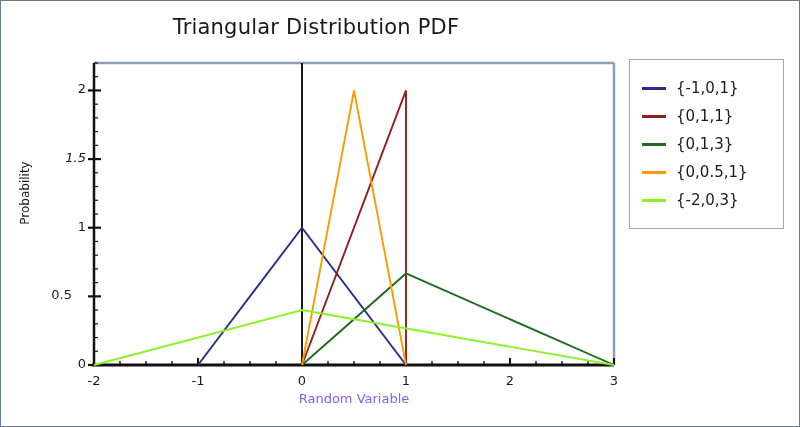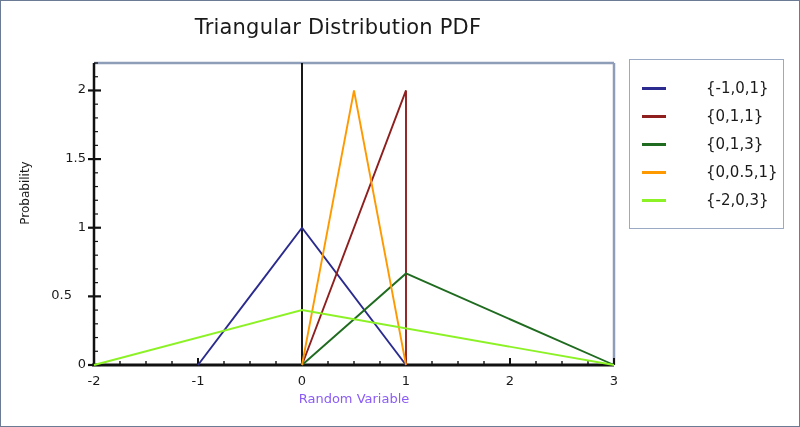--- a/index.html
+++ b/index.html
@@ -24,21 +24,20 @@
   #chart-title {
     position: absolute;
     left: 0;
     top: 14px;
     width: 630px;
     text-align: center;
     font-size: 21px;
     color: #1a1a1a;
     font-family: "DejaVu Sans", sans-serif;
     letter-spacing: 0.2px;
-    margin-left: 22px;
   }
   #plot-svg {
     position: absolute;
     left: 0;
     top: 0;
   }
   #ylabel {
     position: absolute;
     left: -21px;
     top: 185px;
@@ -91,21 +90,20 @@
   .legend-swatch {
     width: 24px;
     height: 3px;
     flex: 0 0 24px;
     margin-right: 10px;
   }
   .legend-text {
     font-size: 15px;
     color: #1a1a1a;
     white-space: nowrap;
-    margin-left: 30px;
   }
 </style>
 </head>
 <body>
 
 <div id="figure">
 
   <div id="chart-title">Triangular Distribution PDF</div>
 
   <svg id="plot-svg" width="800" height="427">
@@ -177,21 +175,21 @@
   <div id="tick-labels">
       <div class="tick-label-x" style="left: 93px; top: 372px;">-2</div>
       <div class="tick-label-x" style="left: 197px; top: 372px;">-1</div>
       <div class="tick-label-x" style="left: 301px; top: 372px;">0</div>
       <div class="tick-label-x" style="left: 405px; top: 372px;">1</div>
       <div class="tick-label-x" style="left: 509px; top: 372px;">2</div>
       <div class="tick-label-x" style="left: 613px; top: 372px;">3</div>
       <div class="tick-label-y" style="left: 45px; top: 364px;">0</div>
       <div class="tick-label-y" style="left: 31px; top: 295.364px;">0.5</div>
       <div class="tick-label-y" style="left: 45px; top: 226.727px;">1</div>
-      <div class="tick-label-y" style="left: 45px; top: 158.091px;">1.5</div>
+      <div class="tick-label-y" style="left: 45px; top: 158.091px; font-style: italic;">1.5</div>
       <div class="tick-label-y" style="left: 45px; top: 89.4545px;">2</div>
     </div>
 
   <div id="legend">
       <div class="legend-row">
         <span class="legend-swatch" style="background: rgb(43, 43, 143);"></span>
         <span class="legend-text">{-1,0,1}</span>
       </div>
       <div class="legend-row">
         <span class="legend-swatch" style="background: rgb(143, 31, 31);"></span>

